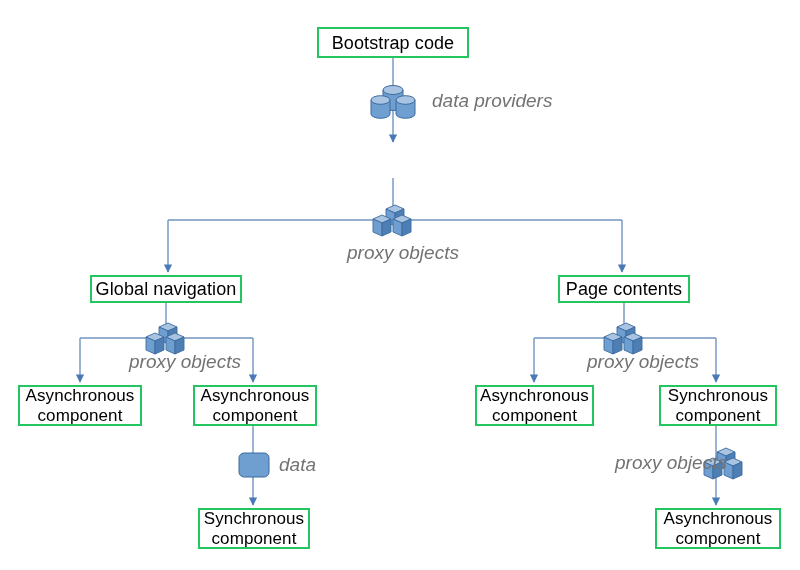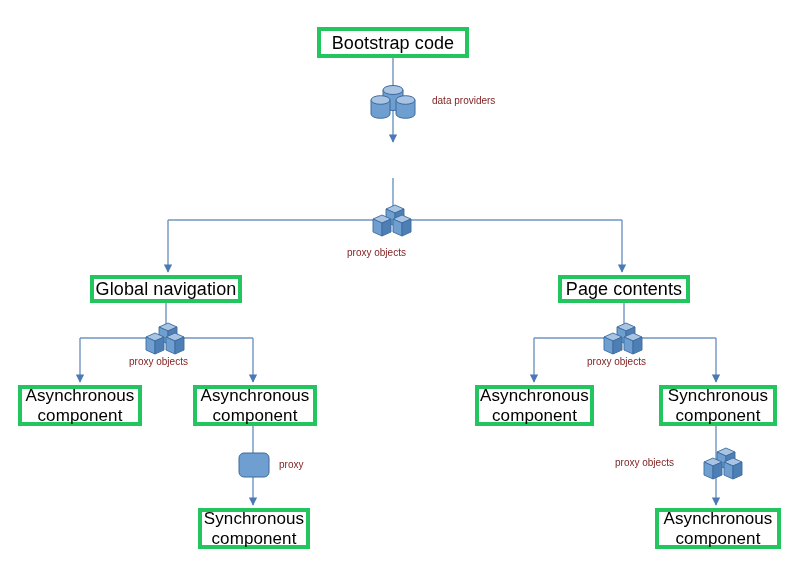--- a/index.html
+++ b/index.html
@@ -21,39 +21,40 @@
     position: absolute;
     left: 0;
     top: 0;
     width: 800px;
     height: 570px;
     pointer-events: none;
   }
   .node {
     position: absolute;
     box-sizing: border-box;
-    border: 4px solid #22c55e;
+    border: 2px solid #22c55e;
     background: #ffffff;
     color: #000000;
     display: flex;
     align-items: center;
     justify-content: center;
     text-align: center;
     font-size: 17px;
     line-height: 20px;
     letter-spacing: 0.1px;
     white-space: pre-line;
   }
   .node.one-line {
     font-size: 18px;
   }
   .edge-label {
     position: absolute;
-    font-size: 10px;
-    color: #7f1d1d;
+    font-style: italic;
+    font-size: 19px;
+    color: #737373;
     white-space: nowrap;
     line-height: 15px;
   }
   .icon {
     position: absolute;
   }
 </style>
 </head>
 <body>
 
@@ -172,21 +173,21 @@
   </svg>
 
   <div class="edge-label" style="left:432px; top:93px;">data providers</div>
 
   <div class="edge-label" style="left:347px; top:245px;">proxy objects</div>
 
   <div class="edge-label" style="left:129px; top:354px;">proxy objects</div>
 
   <div class="edge-label" style="left:587px; top:354px;">proxy objects</div>
 
-  <div class="edge-label" style="left:279px; top:457px;">proxy</div>
+  <div class="edge-label" style="left:279px; top:457px;">data</div>
 
   <div class="edge-label" style="left:615px; top:455px;">proxy objects</div>
 
   <div class="node one-line" style="left:317px; top:27px; width:152px; height:31px;">Bootstrap code</div>
 
 
   <div class="node one-line" style="left:90px; top:275px; width:152px; height:28px;">Global navigation</div>
 
   <div class="node one-line" style="left:558px; top:275px; width:132px; height:28px;">Page contents</div>
 

